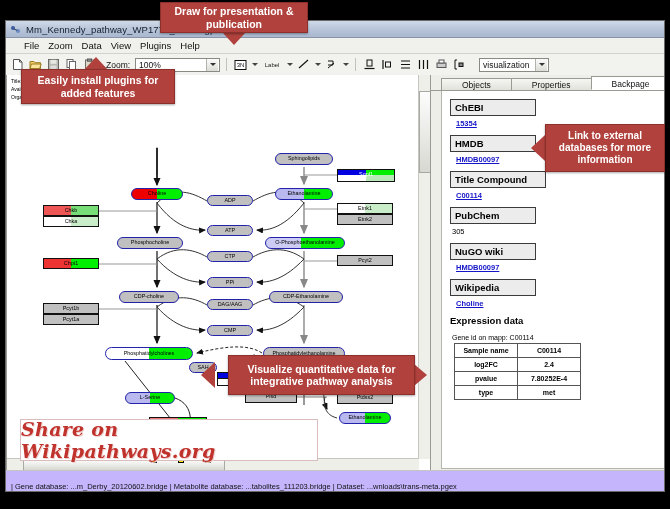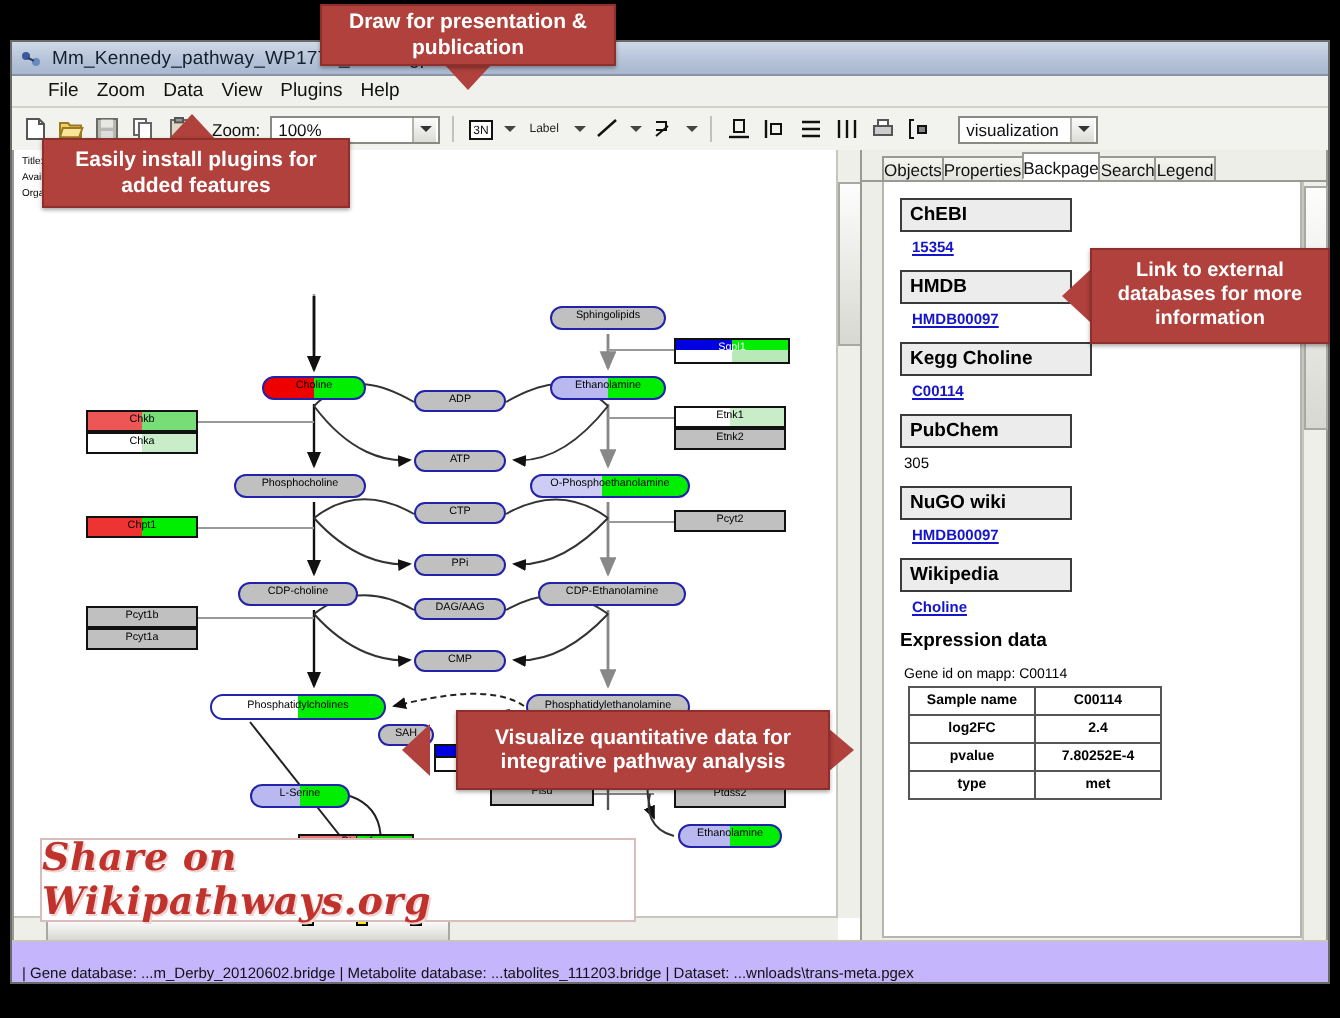--- a/index.html
+++ b/index.html
@@ -37,21 +37,21 @@
   .canvaswrap{position:relative;flex:0 0 425px;background:#fff;border:1px solid #9a9a94;
               border-top:none;margin:0;box-sizing:border-box;overflow:hidden;}
   .canvas{position:absolute;left:0;top:0;width:423px;height:100%;background:#fff;}
   .vscroll{position:absolute;right:0;top:0;width:11px;bottom:11px;background:#efefea;border-left:1px solid #c6c6c0;}
   .hscroll{position:absolute;left:0;right:11px;bottom:0;height:11px;background:#efefea;border-top:1px solid #c6c6c0;}
   .thumb{position:absolute;background:linear-gradient(#fdfdfd,#d8d8d2);border:1px solid #a9a9a3;}
 
   
   .rightpanel{flex:1;background:#eeeee9;position:relative;border:1px solid #9a9a94;border-left:none;border-top:none;box-sizing:border-box;}
   .tabs{height:15px;display:flex;align-items:flex-end;padding-left:10px;background:#eeeee9;border-bottom:1px solid #9a9a94;}
-  .tab{font-size:8.5px;color:#111;padding:1px 0 1px;border:1px solid #9a9a94;border-bottom:none;
+  .tab{font-size:8.5px;color:#111;padding:1px 20px 1px;border:1px solid #9a9a94;border-bottom:none;
        background:linear-gradient(#f6f6f2,#e2e2dc);margin-right:-1px;height:12px;box-sizing:border-box;line-height:11px;}
   .tab.active{background:#fff;border-bottom:1px solid #fff;height:14px;line-height:12px;font-weight:400;}
   .bp{position:absolute;left:10px;top:16px;right:12px;bottom:1px;background:#fff;border:1px solid #b5b5af;
       border-top:none;overflow:hidden;padding:8px 0 0 8px;box-sizing:border-box;}
   .dbbox{width:86px;border:1px solid #3b3b3b;background:#ececec;font-size:9.5px;font-weight:bold;color:#000;
          padding:2px 4px;box-sizing:border-box;margin-bottom:3px;}
   .dblink{font-size:7.5px;color:#1414c8;text-decoration:underline;margin:0 0 7px 6px;display:block;font-weight:bold;}
   .dbplain{font-size:7.5px;color:#000;margin:0 0 7px 2px;display:block;}
   .exphdr{font-size:9.5px;font-weight:bold;color:#000;margin:2px 0 8px 0;}
   .geneid{font-size:7px;color:#000;margin:0 0 2px 2px;}
@@ -460,21 +460,21 @@
           <div class="tab">Legend</div>
         </div>
 
         <div class="bp">
           <div class="dbbox">ChEBI</div>
           <a class="dblink" href="#">15354</a>
 
           <div class="dbbox">HMDB</div>
           <a class="dblink" href="#">HMDB00097</a>
 
-          <div class="dbbox" style="width:96px">Kegg Choline</div>
+          <div class="dbbox" style="width:96px">Title Compound</div>
           <a class="dblink" href="#">C00114</a>
 
           <div class="dbbox">PubChem</div>
           <span class="dbplain">305</span>
 
           <div class="dbbox">NuGO wiki</div>
           <a class="dblink" href="#">HMDB00097</a>
 
           <div class="dbbox">Wikipedia</div>
           <a class="dblink" href="#">Choline</a>

